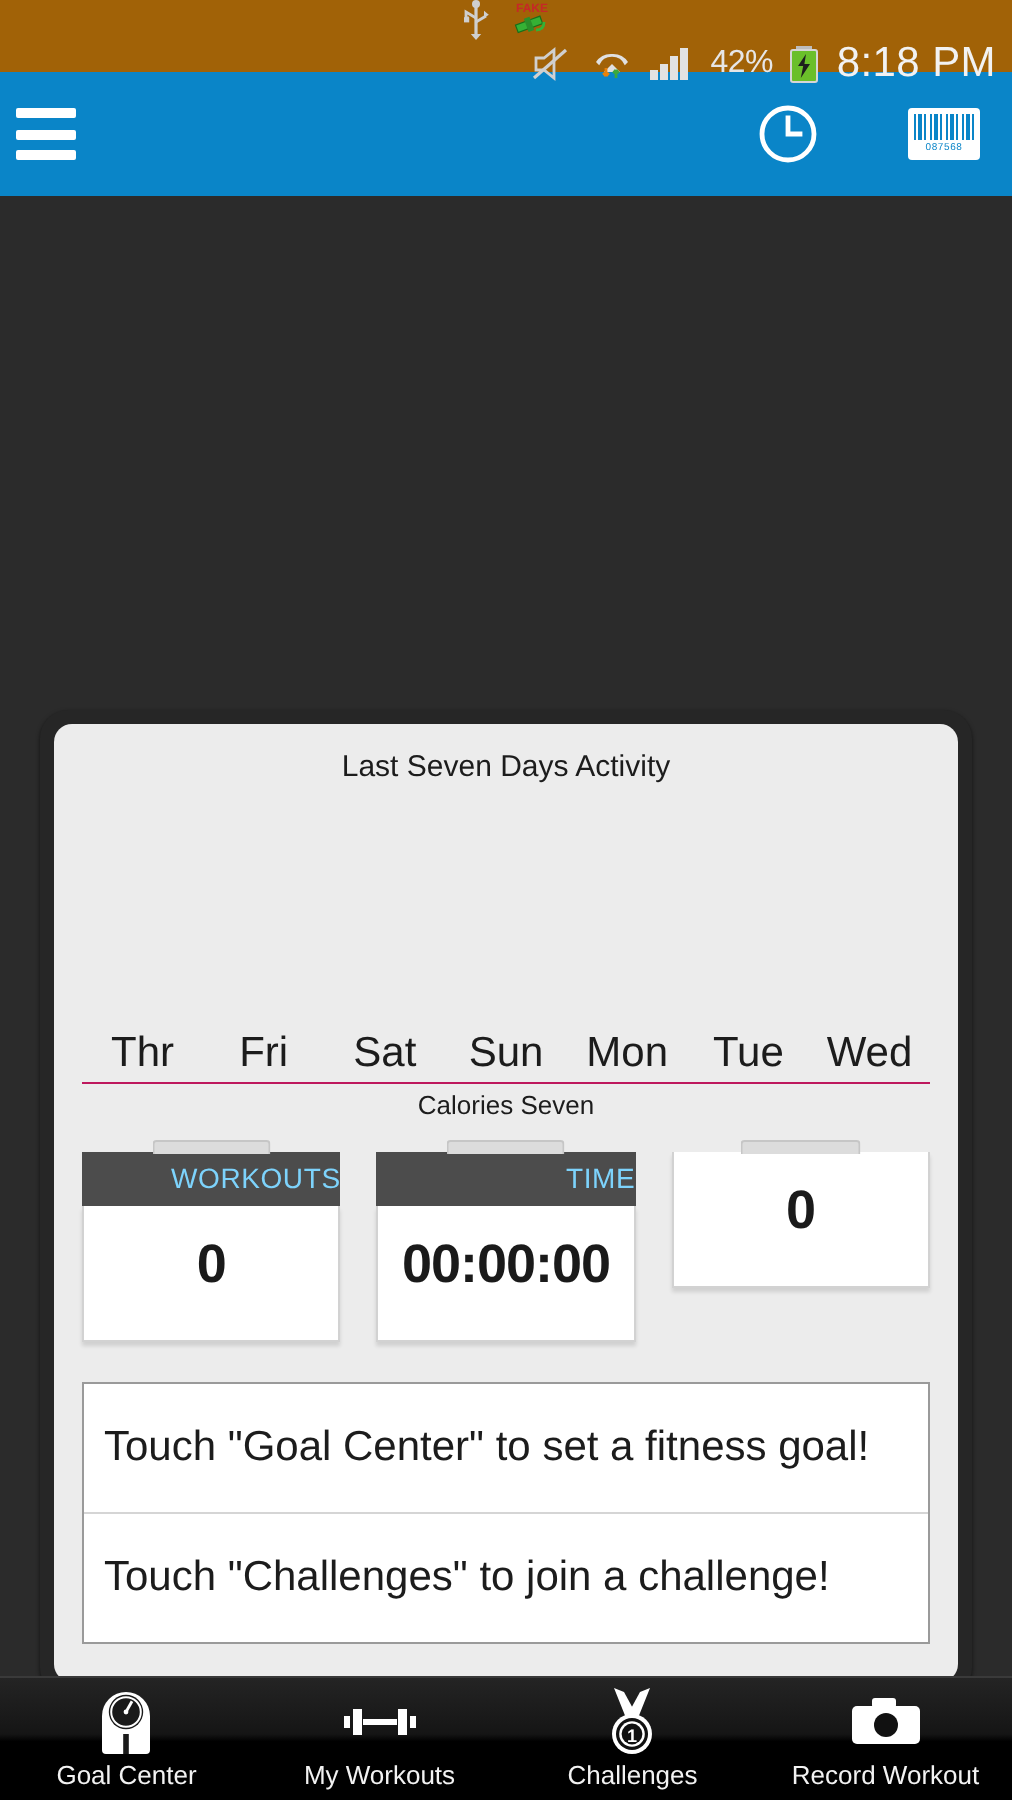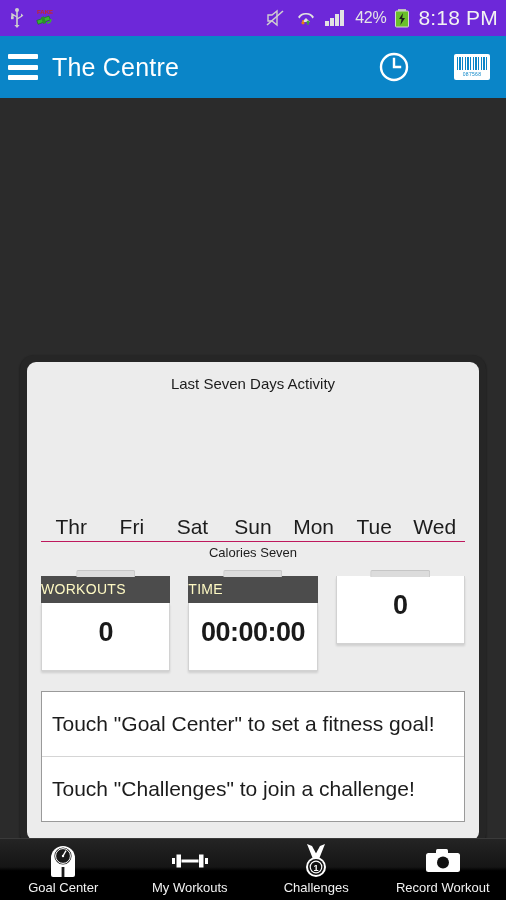--- a/index.html
+++ b/index.html
@@ -6,22 +6,22 @@
   html, body {
     width:506px; height:900px;
     background:#2b2b2b;
     font-family:"Liberation Sans", sans-serif;
     overflow:hidden;
   }
   #app { position:relative; width:506px; height:900px; background:#2b2b2b; }
 
   
   .statusbar {
-    height:36px; background:#6d28d9; display:flex; align-items:center;
-    padding:0 8px 0 10px; color:#d8d8d8;
+    height:36px; background:#a16207; display:flex; align-items:center;
+    padding:0 8px 0 10px; color:#d8d8d8;flex-direction:column;
   }
   .sb-left { display:flex; align-items:center; gap:10px; }
   .sb-right { margin-left:auto; display:flex; align-items:center; gap:7px; }
   .sb-batt-pct { font-size:16px; color:#e6e6e6; letter-spacing:-.3px; }
   .sb-clock { font-size:21px; color:#f2f2f2; letter-spacing:.2px; }
 
   
   .actionbar {
     height:62px; background:#0a85c8; display:flex; align-items:center;
     padding-left:8px; padding-right:16px;
@@ -59,21 +59,21 @@
   .x-labels { display:flex; border-bottom:1px solid #be185d; padding-bottom:2px; }
   .x-labels div { flex:1; text-align:center; font-size:21px; color:#1c1c1c; }
   .x-axis-title { text-align:center; font-size:13px; color:#1c1c1c; margin-top:3px; }
 
   
   .stats { display:flex; gap:18px; margin-top:10px; }
   .stat { flex:1; position:relative; padding-top:6px; }
   .stat-tab { position:absolute; top:0; left:50%; transform:translateX(-50%);
               width:46%; height:7px; background:#dcdcdc;
               border-radius:2px 2px 0 0; border:1px solid #c6c6c6; border-bottom:none; }
-  .stat-head { background:#4c4c4c; color:#fef9c3; text-align:left;
+  .stat-head { background:#4c4c4c; color:#7dd3fc; text-align:right;
                font-size:14px; padding:5px 0 6px; letter-spacing:.3px; }
   .stat-body { background:#fff; text-align:center; padding:14px 0 22px;
                border:1px solid #d2d2d2; border-top:none;
                box-shadow:0 2px 2px rgba(0,0,0,.12); }
   .stat-val { font-size:27px; font-weight:bold; color:#1a1a1a; letter-spacing:-.5px; }
 
   
   .tips { margin-top:20px; background:#fff; border:1px solid #9a9a9a; }
   .tip { font-size:21px; color:#1c1c1c; padding:20px 10px; }
   .tip + .tip { border-top:1px solid #d5d5d5; }
@@ -150,21 +150,20 @@
       <span class="sb-clock">8:18 PM</span>
     </div>
   </div>
 
   <div class="actionbar">
     <div class="hamburger">
       <span></span>
         <span></span>
         <span></span>
     </div>
-    <div class="app-title">The Centre</div>
     <div class="ab-actions">
       <svg width="32" height="32" viewBox="0 0 32 32">
         <circle cx="16" cy="16" r="13" fill="none" stroke="#ffffff" stroke-width="2.4"></circle>
         <path d="M16 8 L16 16 L22 16" stroke="#ffffff" stroke-width="2.4" fill="none" stroke-linecap="square"></path>
       </svg>
       <div class="barcode-ic">
         <div class="bc-lines"></div>
         <div class="bc-num">087568</div>
       </div>
     </div>

